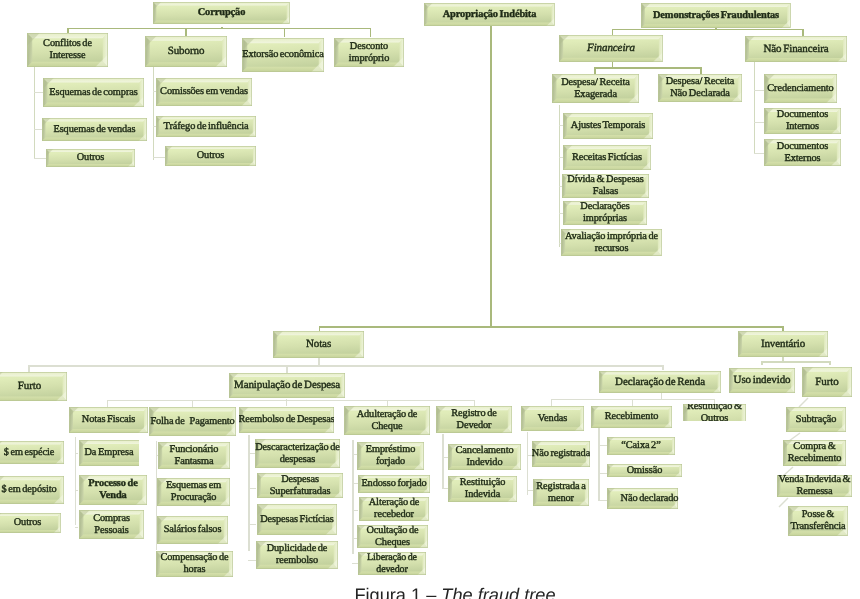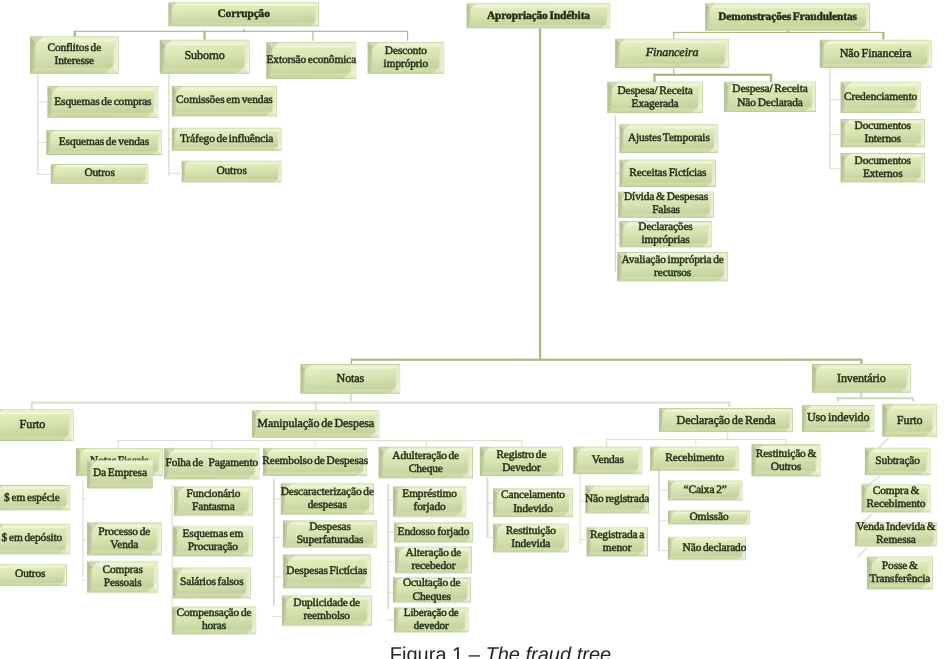--- a/index.html
+++ b/index.html
@@ -1761,21 +1761,21 @@
    <polygon points="76,0 76,27 71.815,22.815 71.815,4.185" fill="url(#rgregistrodedevedor)"></polygon>
    <polygon points="0,27 76,27 71.815,22.815 4.185,22.815" fill="url(#bgregistrodedevedor)"></polygon>
    <polygon points="0,0 10.043999999999999,0 0,10.043999999999999" fill="#aebb8d" opacity="0.42"></polygon>
    <polygon points="76,27 65.956,27 76,16.956000000000003" fill="#f3f7e6" opacity="0.5"></polygon>
    <rect x="0.3" y="0.3" width="75.4" height="26.4" fill="none" stroke="#b6c492" stroke-width="0.6"></rect>
   </svg>
         </div>
         <div class="lbl" style="font-size: 10.35px;"><span>Registro de
 Devedor</span></div>
       </div>
-      <div class="node" style="left: 79px; top: 418px; width: 60px; height: 26px;">
+      <div class="node" style="left: 79px; top: 440px; width: 60px; height: 26px;">
         <div class="bevel">
           <svg width="75" height="26" viewBox="0 0 75 26" style="display:block" shape-rendering="geometricPrecision">
    <defs>
     <linearGradient id="fgdaempresa" x1="0.04" y1="0" x2="0.22" y2="1">
       <stop offset="0" stop-color="#e2efba"></stop>
       <stop offset="0.25" stop-color="#e0ecb9"></stop>
       <stop offset="0.60" stop-color="#d4e0ad"></stop>
       <stop offset="0.88" stop-color="#c6d4a1"></stop>
       <stop offset="1" stop-color="#c0cf9b"></stop>
     </linearGradient>
@@ -1802,21 +1802,21 @@
    <polygon points="0,0 4.03,4.03 4.03,21.97 0,26" fill="url(#lgdaempresa)"></polygon>
    <polygon points="75,0 75,26 70.97,21.97 70.97,4.03" fill="url(#rgdaempresa)"></polygon>
    <polygon points="0,26 75,26 70.97,21.97 4.03,21.97" fill="url(#bgdaempresa)"></polygon>
    <polygon points="0,0 9.672,0 0,9.672" fill="#aebb8d" opacity="0.42"></polygon>
    <polygon points="75,26 65.328,26 75,16.328" fill="#f3f7e6" opacity="0.5"></polygon>
    <rect x="0.3" y="0.3" width="74.4" height="25.4" fill="none" stroke="#b6c492" stroke-width="0.6"></rect>
   </svg>
         </div>
         <div class="lbl" style="font-size: 10.35px;"><span>Da Empresa</span></div>
       </div>
-      <div class="node" style="left: 79px; top: 475px; width: 68px; height: 30px;">
+      <div class="node" style="left: 79px; top: 475px; width: 68px; height: 30px; font-weight: bold;">
         <div class="bevel">
           <svg width="68" height="30" viewBox="0 0 68 30" style="display:block" shape-rendering="geometricPrecision">
    <defs>
     <linearGradient id="fgprocessodevenda" x1="0.04" y1="0" x2="0.22" y2="1">
       <stop offset="0" stop-color="#e2efba"></stop>
       <stop offset="0.25" stop-color="#e0ecb9"></stop>
       <stop offset="0.60" stop-color="#d4e0ad"></stop>
       <stop offset="0.88" stop-color="#c6d4a1"></stop>
       <stop offset="1" stop-color="#c0cf9b"></stop>
     </linearGradient>
@@ -2595,21 +2595,21 @@
    <polygon points="0,0 3.41,3.41 3.41,18.59 0,22" fill="url(#lgrecebimento)"></polygon>
    <polygon points="81,0 81,22 77.59,18.59 77.59,3.41" fill="url(#rgrecebimento)"></polygon>
    <polygon points="0,22 81,22 77.59,18.59 3.41,18.59" fill="url(#bgrecebimento)"></polygon>
    <polygon points="0,0 8.184,0 0,8.184" fill="#aebb8d" opacity="0.42"></polygon>
    <polygon points="81,22 72.816,22 81,13.816" fill="#f3f7e6" opacity="0.5"></polygon>
    <rect x="0.3" y="0.3" width="80.4" height="21.4" fill="none" stroke="#b6c492" stroke-width="0.6"></rect>
   </svg>
         </div>
         <div class="lbl" style="font-size: 10.35px;"><span>Recebimento</span></div>
       </div>
-      <div class="node" style="left: 683px; top: 404px; width: 63px; height: 29px;">
+      <div class="node" style="left: 683px; top: 404px; width: 63px; height: 17px;">
         <div class="bevel">
           <svg width="63" height="29" viewBox="0 0 63 29" style="display:block" shape-rendering="geometricPrecision">
    <defs>
     <linearGradient id="fgrestituicaooutros" x1="0.04" y1="0" x2="0.22" y2="1">
       <stop offset="0" stop-color="#e2efba"></stop>
       <stop offset="0.25" stop-color="#e0ecb9"></stop>
       <stop offset="0.60" stop-color="#d4e0ad"></stop>
       <stop offset="0.88" stop-color="#c6d4a1"></stop>
       <stop offset="1" stop-color="#c0cf9b"></stop>
     </linearGradient>

